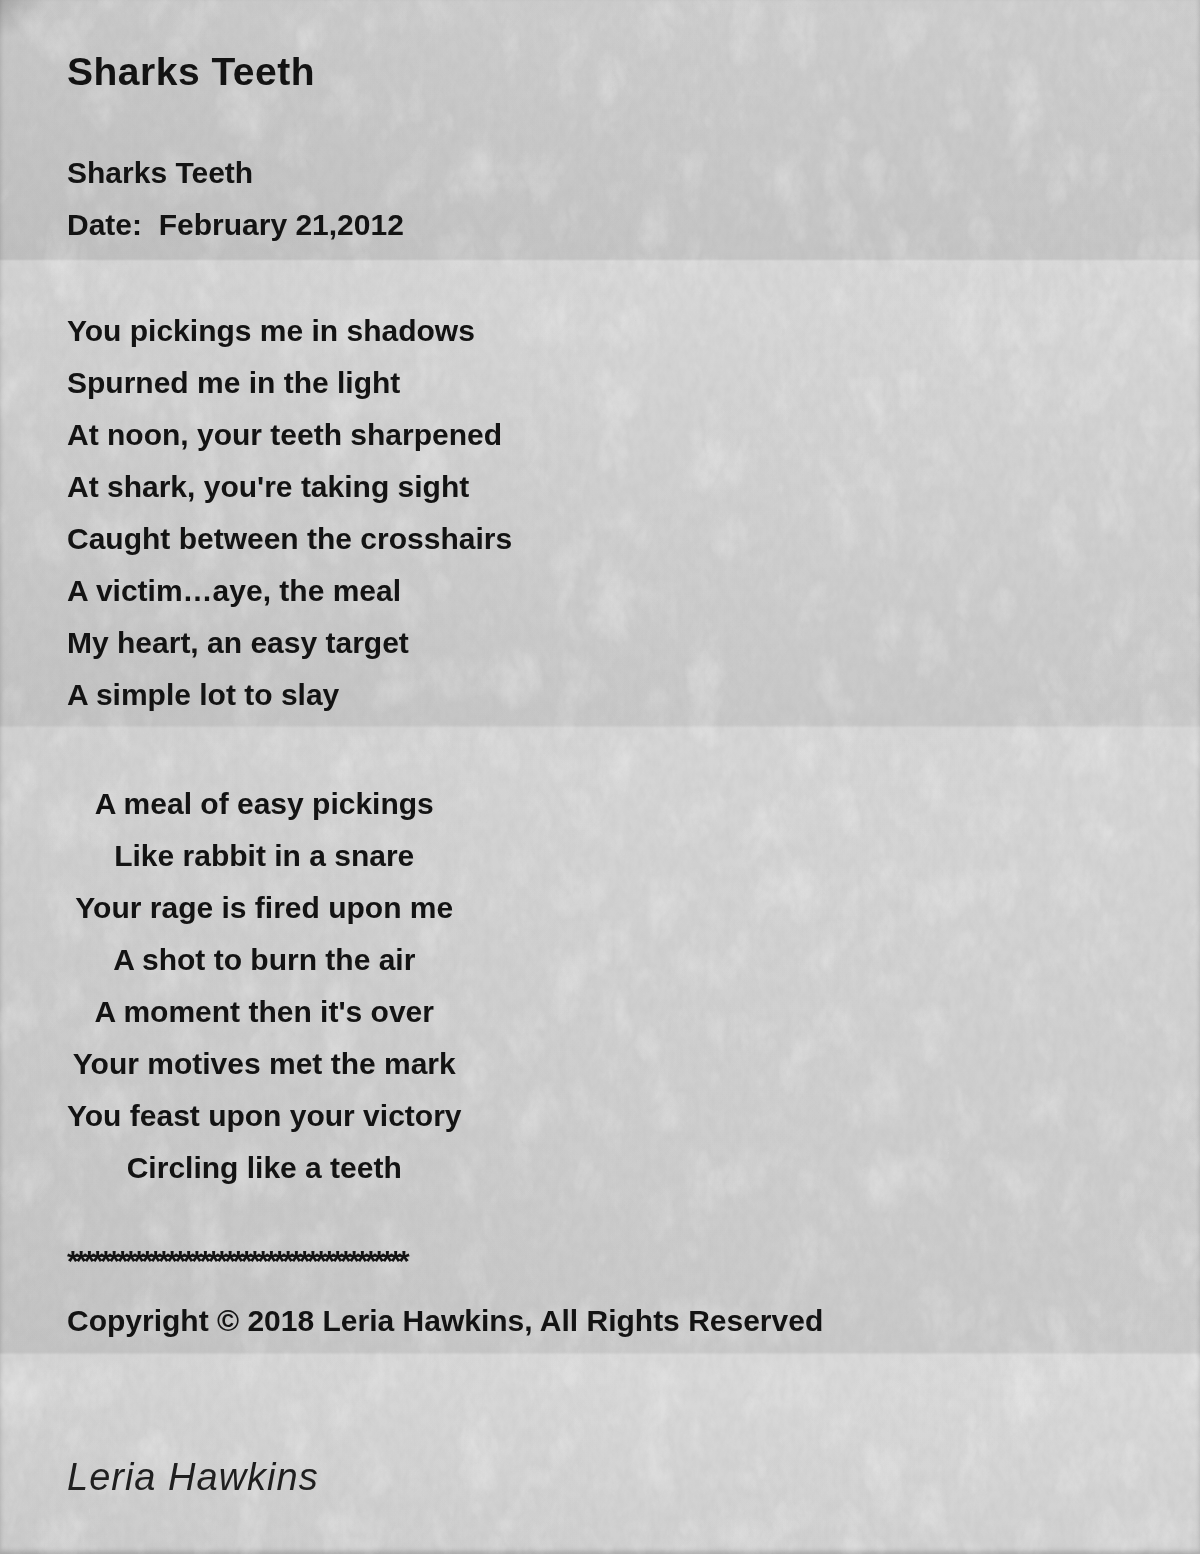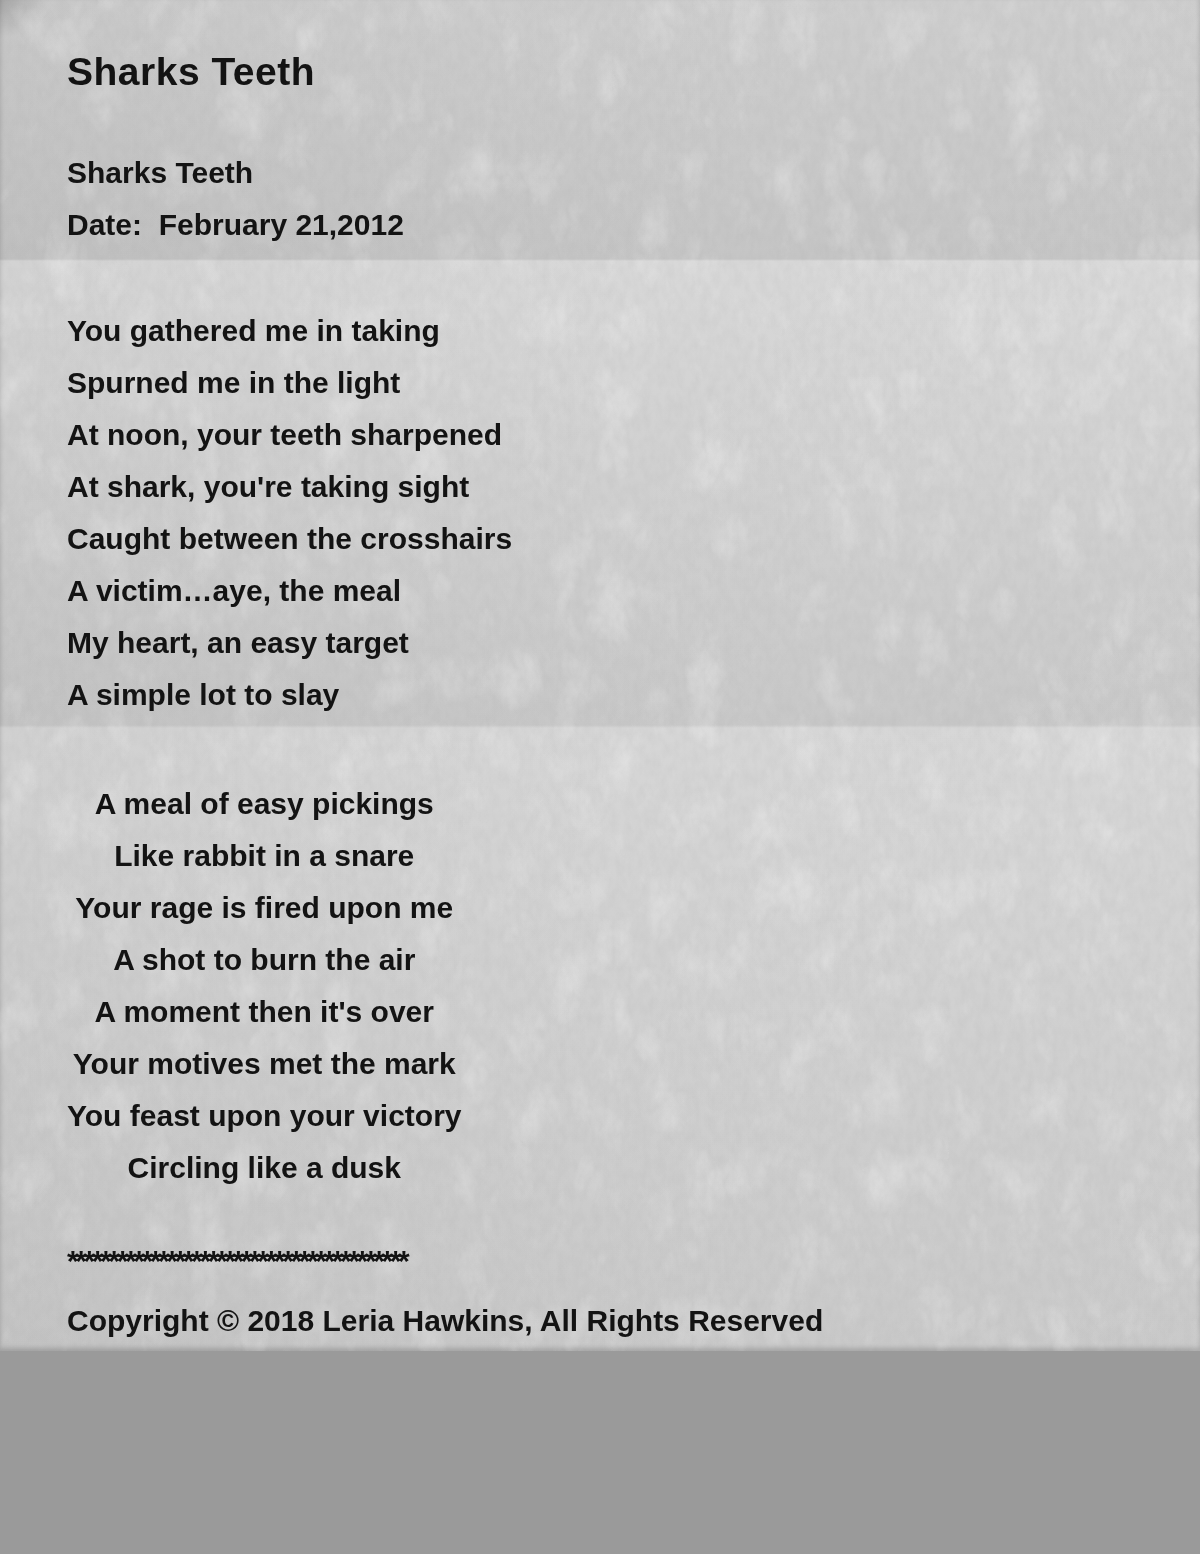--- a/index.html
+++ b/index.html
@@ -1,19 +1,19 @@
 <!DOCTYPE html>
 <html><head>
 <meta charset="utf-8">
 <style>
   html, body { margin: 0; padding: 0; background: #9a9a9a; }
   .page {
     position: relative;
     width: 1200px;
-    height: 1351px;
+    height: 1554px;
     overflow: hidden;
     font-family: "Liberation Sans", "DejaVu Sans", sans-serif;
     color: #131313;
     background:
       radial-gradient(70px 55px at 0px 0px, rgba(0,0,0,0.16), rgba(0,0,0,0) 70%),
       linear-gradient(90deg, rgba(0,0,0,0.02) 0%, rgba(255,255,255,0.03) 55%, rgba(255,255,255,0.05) 100%),
       linear-gradient(180deg,
         #cccccc 0px,  #c3c3c3 259px,
         #d7d7d7 261px, #c6c6c6 725px,
         #d5d5d5 728px, #c7c7c7 1352px,
@@ -52,23 +52,23 @@
     font-weight: bold;
     letter-spacing: -3.4px;
   }
   .copyright {
     left: 67px; top: 1295px;
     font-size: 30px; line-height: 52px;
     font-weight: bold;
   }
   .signature {
     left: 67px; top: 1448px;
-    font-size: 46px; line-height: 58px;
+    font-size: 38px; line-height: 58px;
     font-style: italic;
-    font-weight: bold;
+    font-weight: normal;
     color: #1f1f1f;
     letter-spacing: 1px;
   }
 </style>
 </head>
 <body>
 
 <main class="page">
 
   <svg class="texture-svg" width="1200" height="1554" viewBox="0 0 1200 1554" aria-hidden="true">
@@ -93,39 +93,39 @@
   </svg>
 
   <h1 class="abs title">Sharks Teeth</h1>
 
   <section class="abs header-block">
     <div>Sharks Teeth</div>
     <div class="pre">Date:  February 21,2012</div>
   </section>
 
   <section class="abs stanza stanza-1">
-    <div>You gathered me in taking</div>
+    <div>You pickings me in shadows</div>
     <div>Spurned me in the light</div>
     <div>At noon, your teeth sharpened</div>
     <div>At shark, you're taking sight</div>
     <div>Caught between the crosshairs</div>
     <div>A victim…aye, the meal</div>
     <div>My heart, an easy target</div>
     <div>A simple lot to slay</div>
   </section>
 
   <section class="abs stanza stanza-2">
     <div>A meal of easy pickings</div>
     <div>Like rabbit in a snare</div>
     <div>Your rage is fired upon me</div>
     <div>A shot to burn the air</div>
     <div>A moment then it's over</div>
     <div>Your motives met the mark</div>
     <div>You feast upon your victory</div>
-    <div>Circling like a dusk</div>
+    <div>Circling like a teeth</div>
   </section>
 
   <div class="abs separator">*****************************************</div>
 
   <div class="abs copyright">Copyright © 2018 Leria Hawkins, All Rights Reserved</div>
 
   <div class="abs signature">Leria Hawkins</div>
 
 </main>
 

